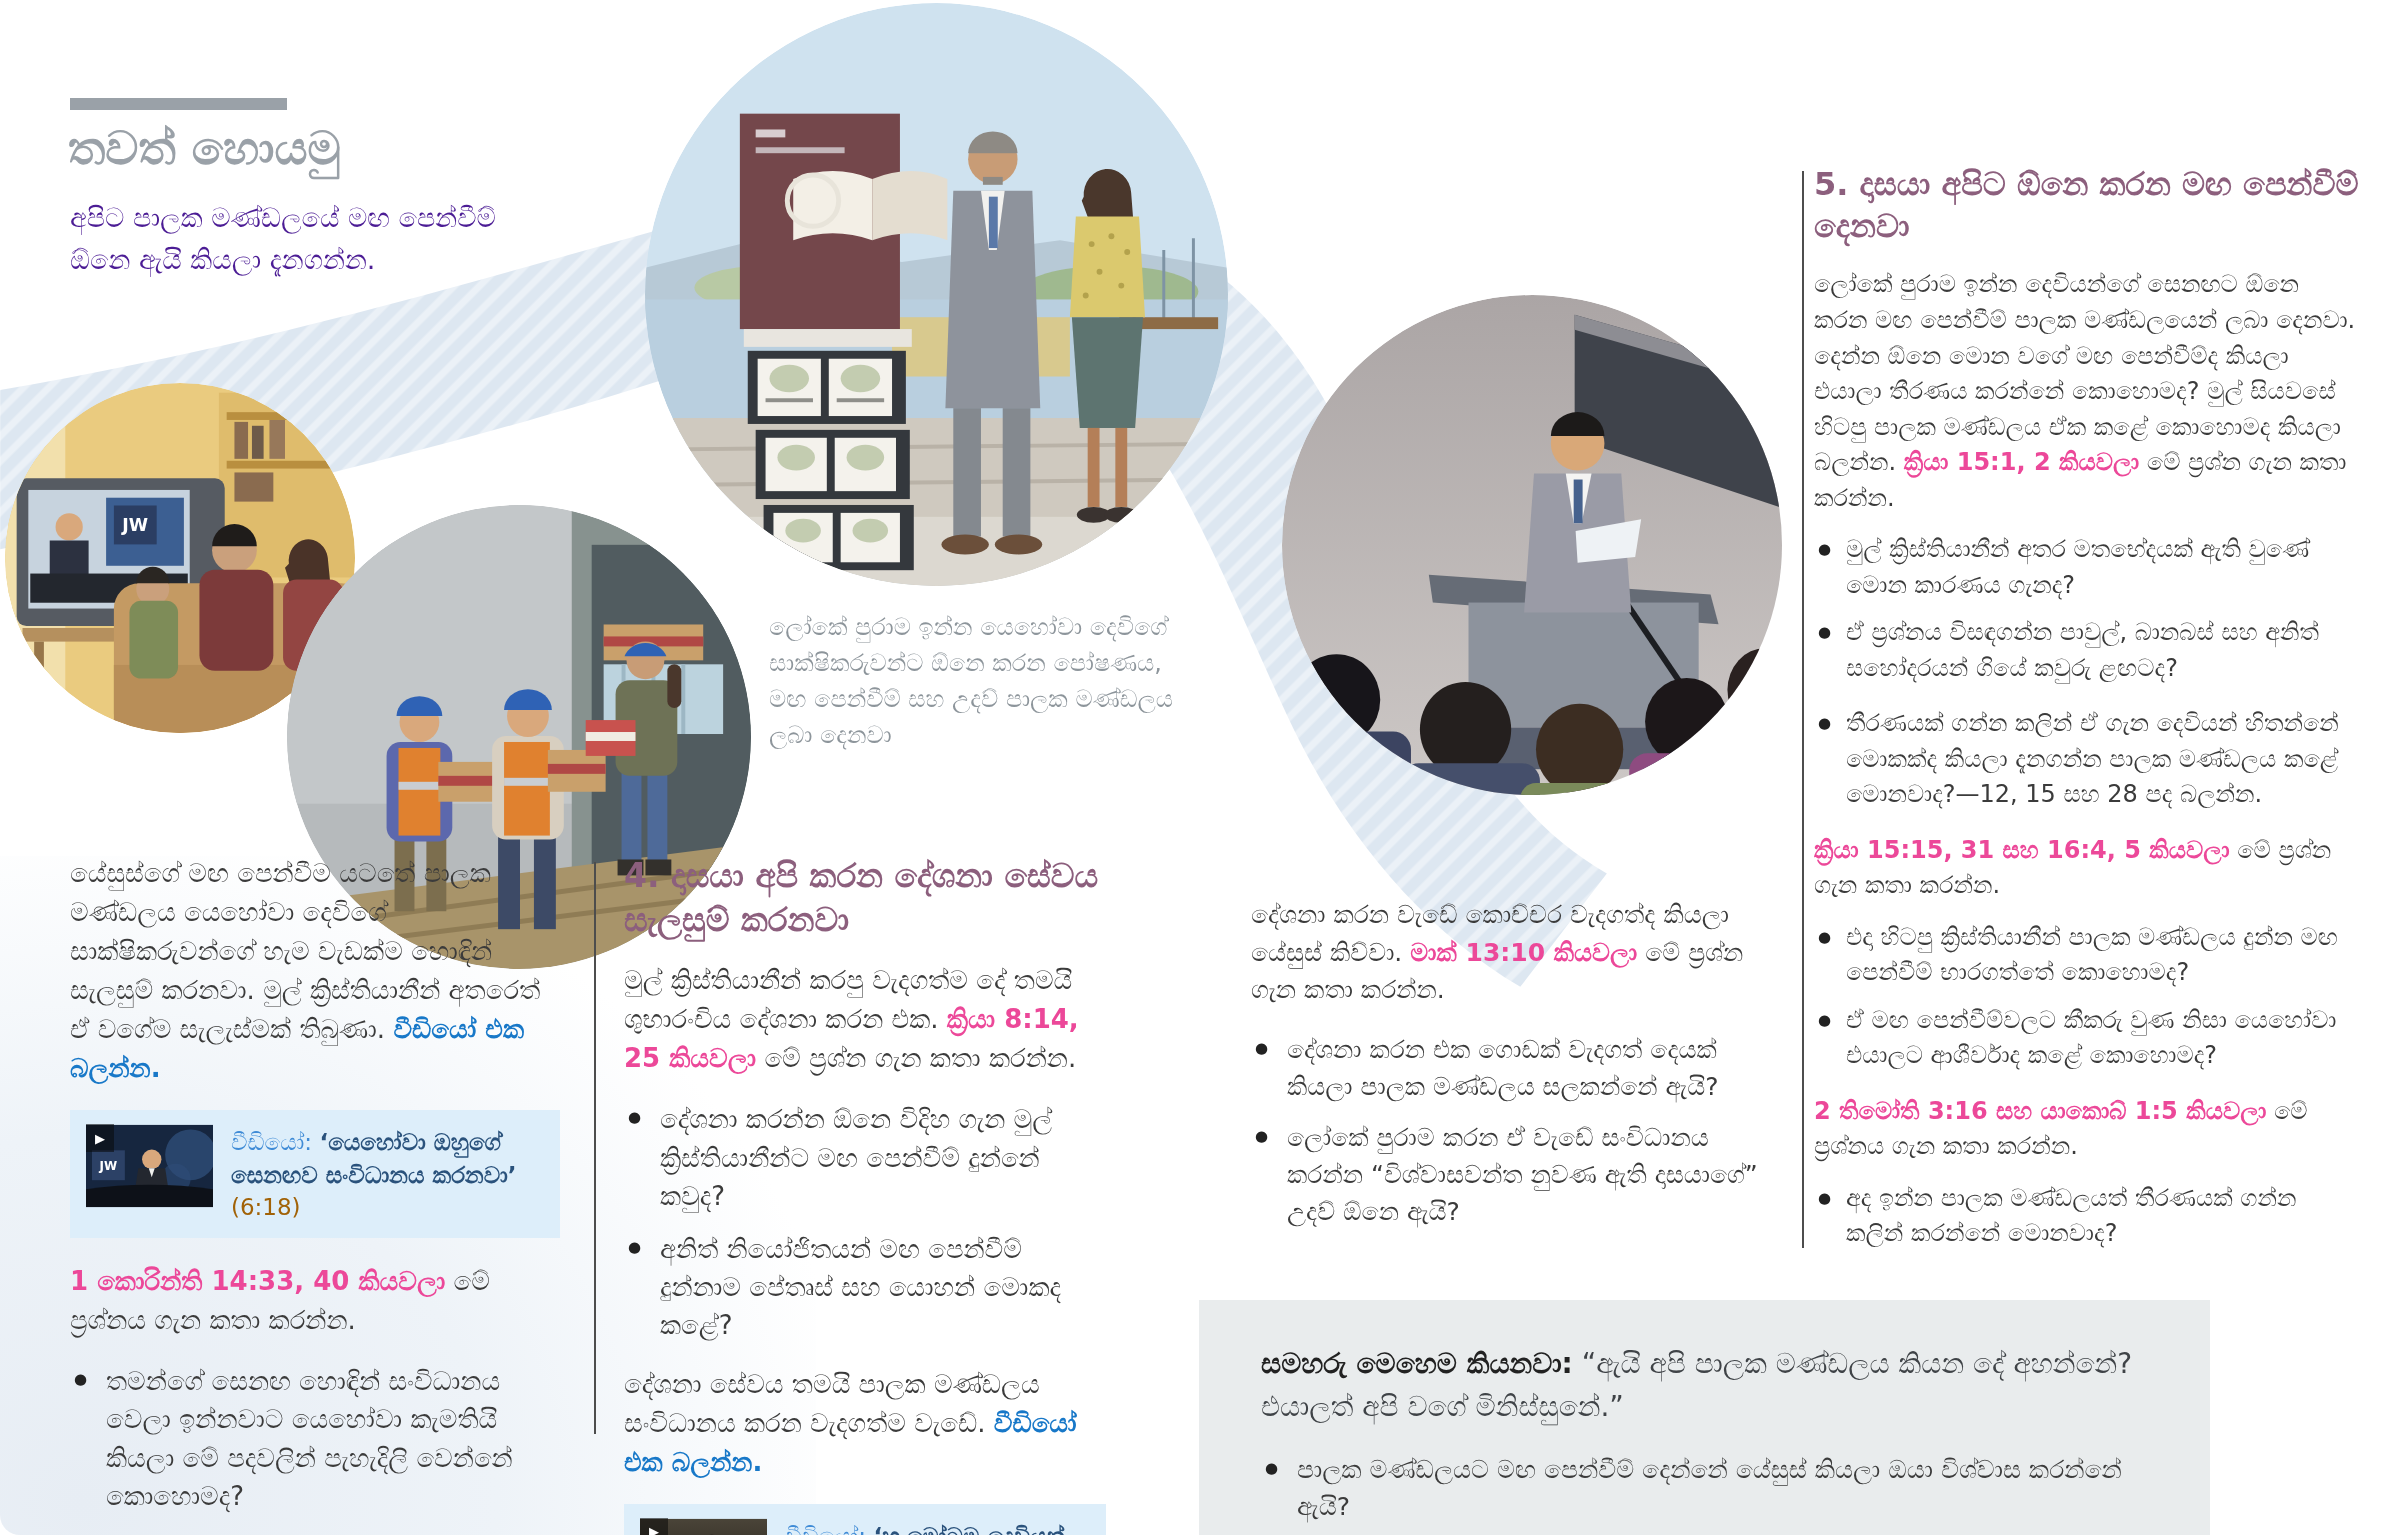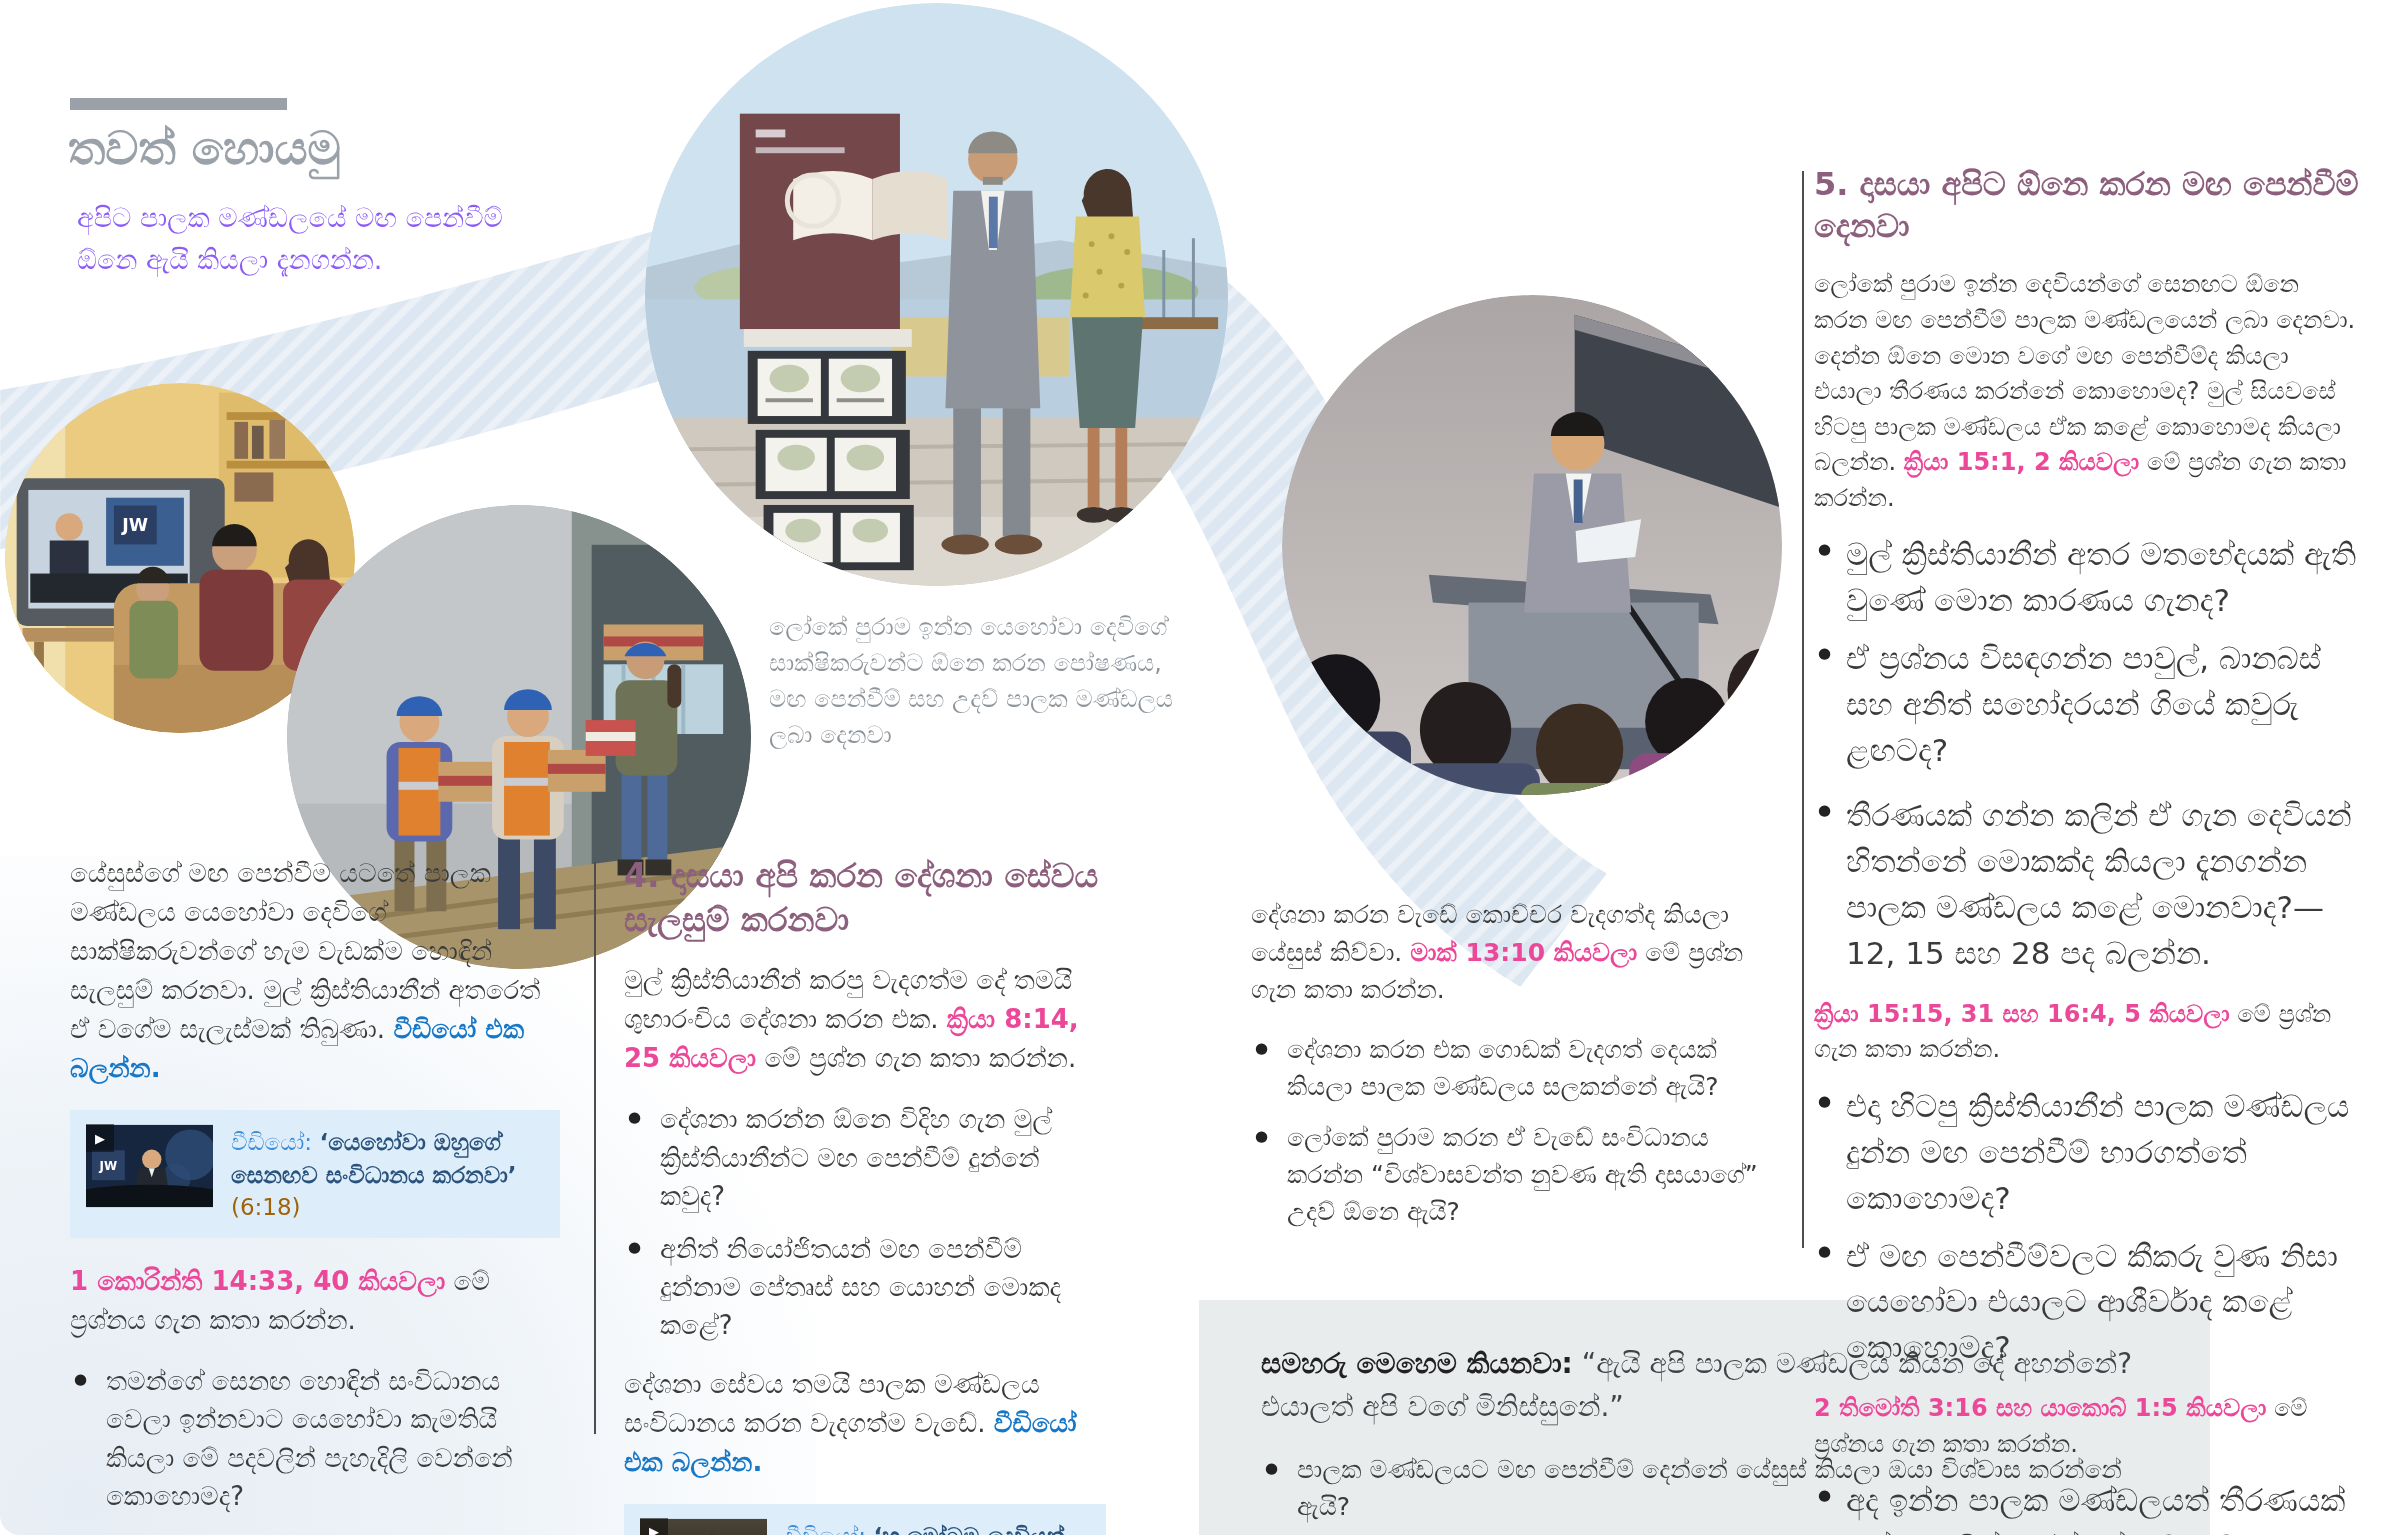--- a/index.html
+++ b/index.html
@@ -8,38 +8,38 @@
   
   .band{position:absolute;left:0;top:0;z-index:0;}
   .bl-glow{position:absolute;left:0;top:856px;width:816px;height:680px;z-index:0;
            background:radial-gradient(ellipse at 10% 95%, #e7edf4 0%, #eef3f8 40%, rgba(255,255,255,0) 75%);}
   
   .circ{position:absolute;border-radius:50%;overflow:hidden;z-index:1;}
   .circ svg{display:block;}
   
   .lede-bar{position:absolute;left:70px;top:98px;width:217px;height:12px;background:#9aa1a8;z-index:2;}
   .lede-title{position:absolute;left:68px;top:121px;font-size:46px;font-weight:700;color:#9aa1a8;z-index:2;}
-  .lede-intro{position:absolute;left:77px;top:197px;width:468px;font-size:27px;line-height:1.55;color:#8b5cf6;z-index:2;}
+  .lede-intro{position:absolute;left:70px;top:197px;width:468px;font-size:27px;line-height:1.55;color:#4c1d95;z-index:2;}
   .caption{position:absolute;left:769px;top:609px;width:408px;font-size:24px;line-height:1.5;color:#8d959b;z-index:2;}
   
   .col{position:absolute;z-index:2;}
   .col-a{left:70px;top:854px;width:490px;}
   .col-b{left:624px;top:854px;width:482px;}
   .col-mid{left:1251px;top:896px;width:537px;}
   .col-d{left:1814px;top:163px;width:545px;font-size:24px;}
   h2.sec{margin:0 0 20px 0;font-size:33px;line-height:1.32;font-weight:700;color:#8c5f7d;}
   .col-d h2.sec{font-size:32px;}
   p.body{margin:0 0 22px 0;font-size:26px;line-height:1.5;}
   .col-d p.body{font-size:24px;line-height:1.48;margin-bottom:16px;}
   .col-mid p.body{font-size:25px;}
   .scripture{color:#ec4899;font-weight:700;cursor:pointer;}
   .watch{color:#1878c8;font-weight:700;cursor:pointer;text-decoration:none;}
   ul.bullets{list-style:none;margin:0 0 20px 0;padding:0;}
   ul.bullets li{position:relative;padding-left:36px;margin:0 0 14px 0;font-size:26px;line-height:1.48;}
-  .col-d ul.bullets li{font-size:31px;padding-left:32px;margin-bottom:12px;}
+  .col-d ul.bullets li{font-size:24px;padding-left:32px;margin-bottom:12px;}
   .col-mid ul.bullets li{font-size:25px;}
   ul.bullets li::before{content:"●";position:absolute;left:4px;top:6px;font-size:15px;color:#222;}
   
   .videobox{display:flex;gap:18px;align-items:flex-start;background:#ddeefa;padding:14px 16px;
             margin:4px 0 24px 0;cursor:pointer;}
   .thumb{position:relative;flex:0 0 auto;width:127px;}
   .thumb svg{display:block;}
   .play{position:absolute;left:0;top:0;width:28px;height:28px;background:rgba(10,10,10,.55);
         color:#fff;font-size:13px;display:flex;align-items:center;justify-content:center;}
   .vtext{font-size:23px;line-height:1.42;padding-top:2px;}

